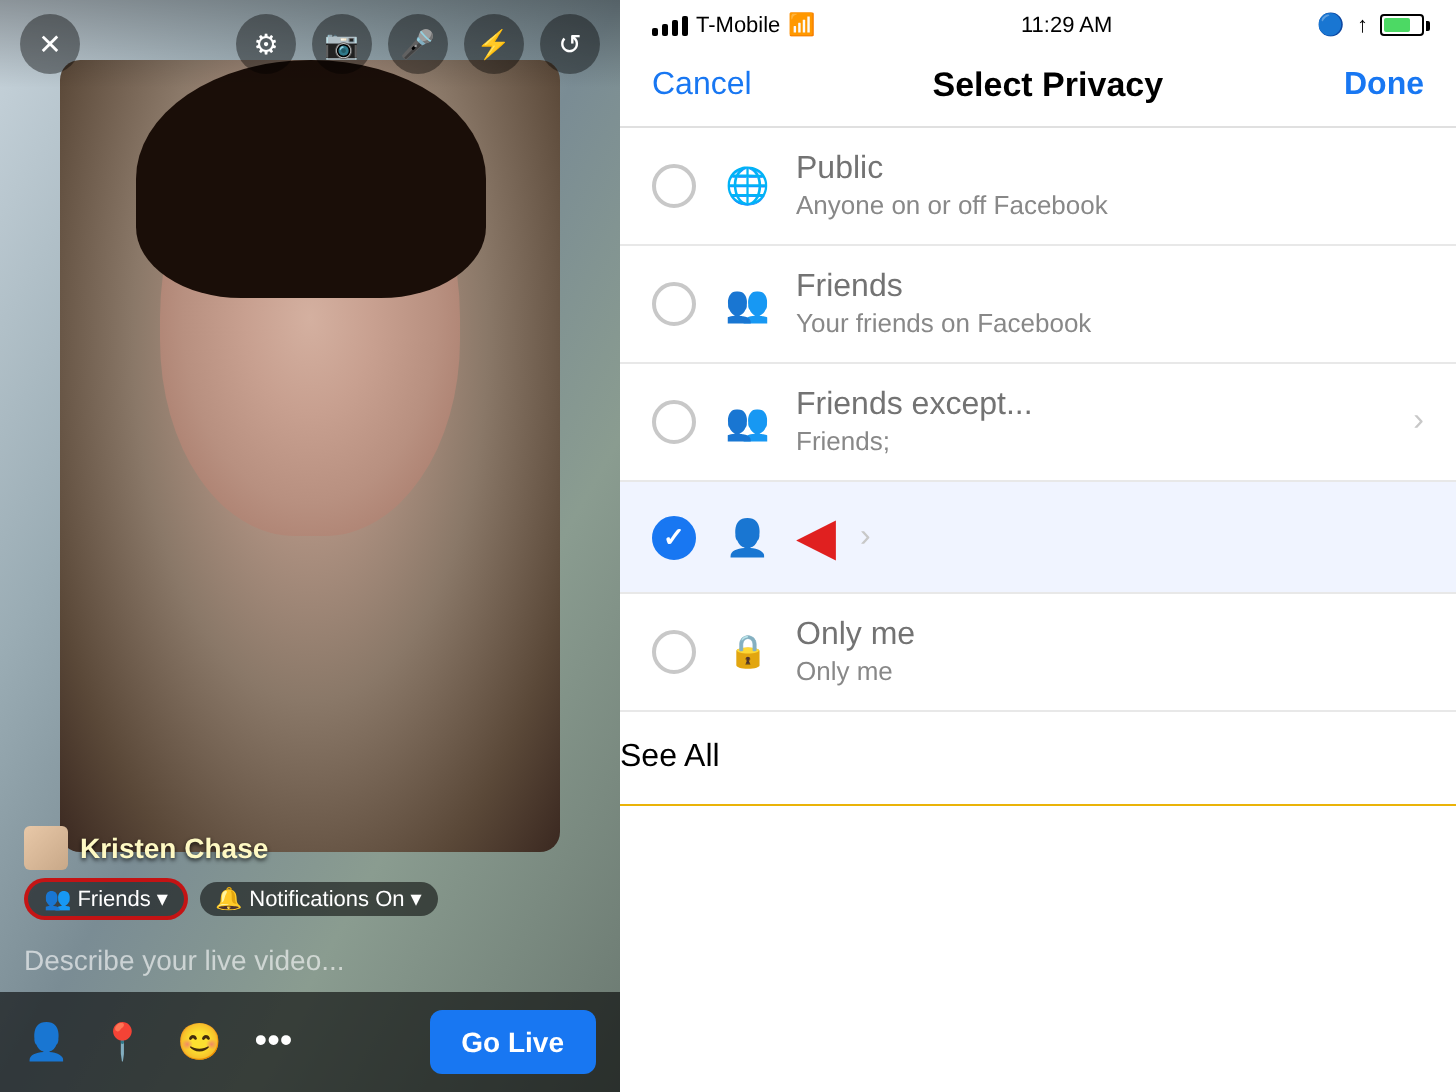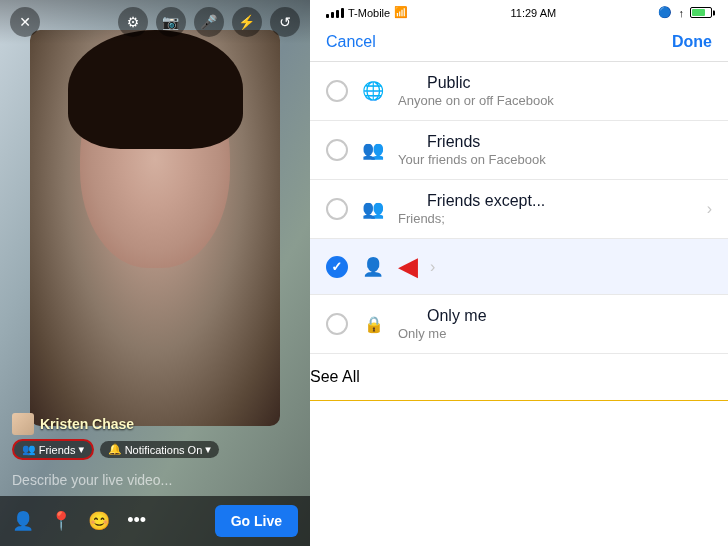--- a/index.html
+++ b/index.html
@@ -370,23 +370,22 @@
       font-size: 18px;
       color: #606060;
     }
 
     .item-text {
       flex: 1;
     }
 
     .item-title {
       font-size: 16px;
-      color: #0f172a;
+      color: #737373;
       font-weight: 400;
-      margin-left: 29px;
     }
 
     .item-subtitle {
       font-size: 13px;
       color: #888;
       margin-top: 1px;
     }
 
     .chevron-right {
       color: #c8c8c8;
@@ -479,20 +478,21 @@
       <span>🔵</span>
       <span>↑</span>
       <div class="battery">
         <div class="battery-fill"></div>
       </div>
     </div>
   </div>
 
   <div class="nav-bar">
     <span class="nav-cancel">Cancel</span>
+    <span class="nav-title">Select Privacy</span>
     <span class="nav-done">Done</span>
   </div>
 
   <div class="privacy-list">
 
     <div class="privacy-item privacy-item-wrapper">
       <div class="radio-btn"></div>
       <div class="item-icon globe-icon">🌐</div>
       <div class="item-text">
         <div class="item-title">Public</div>

